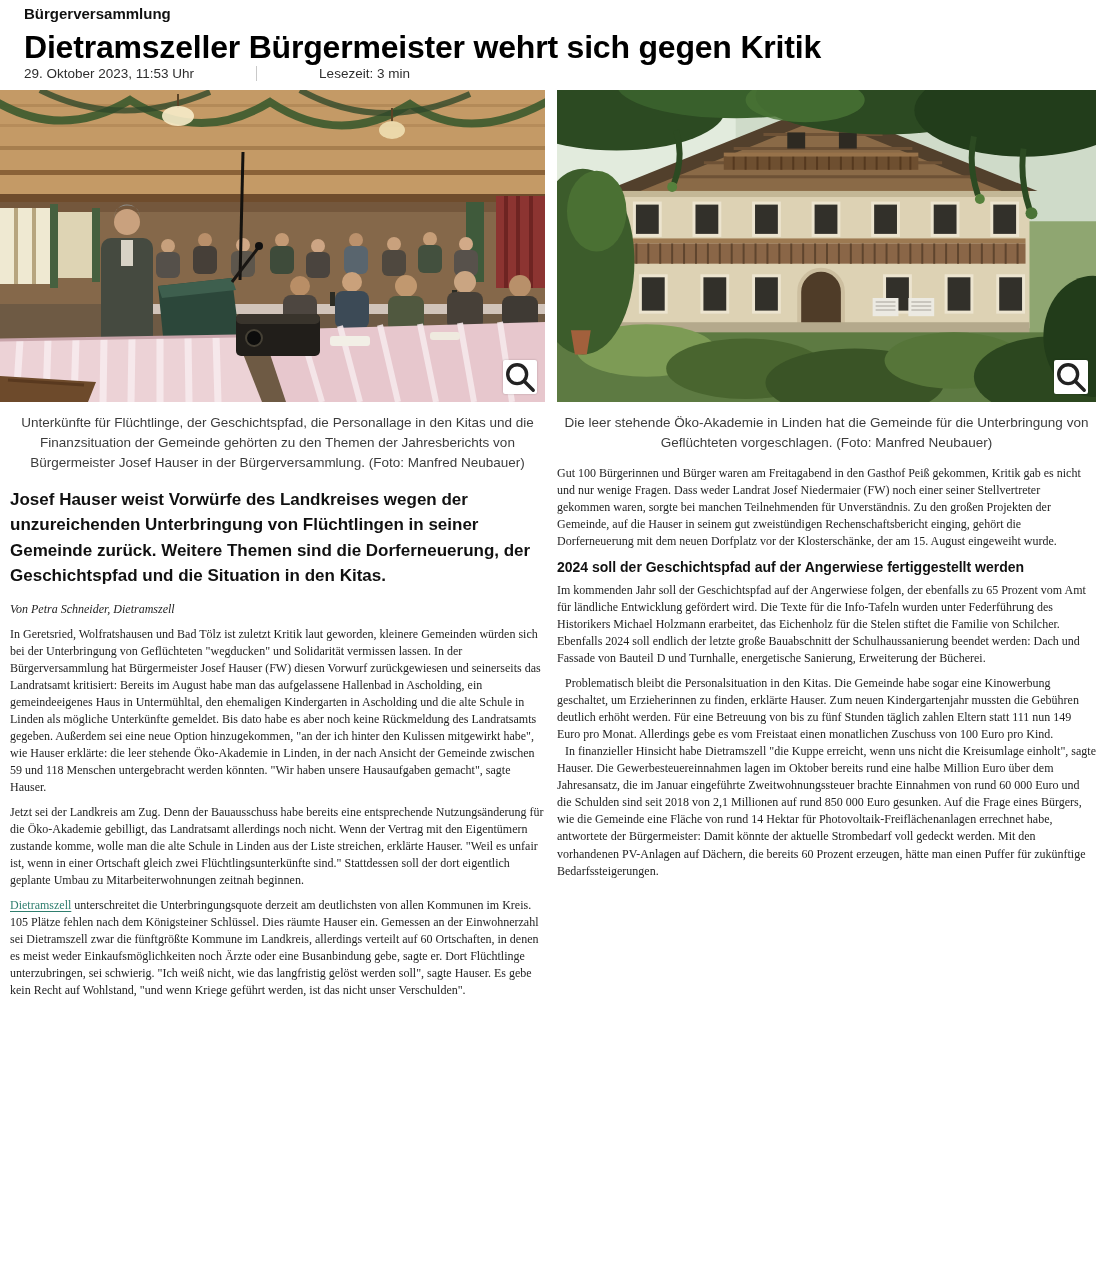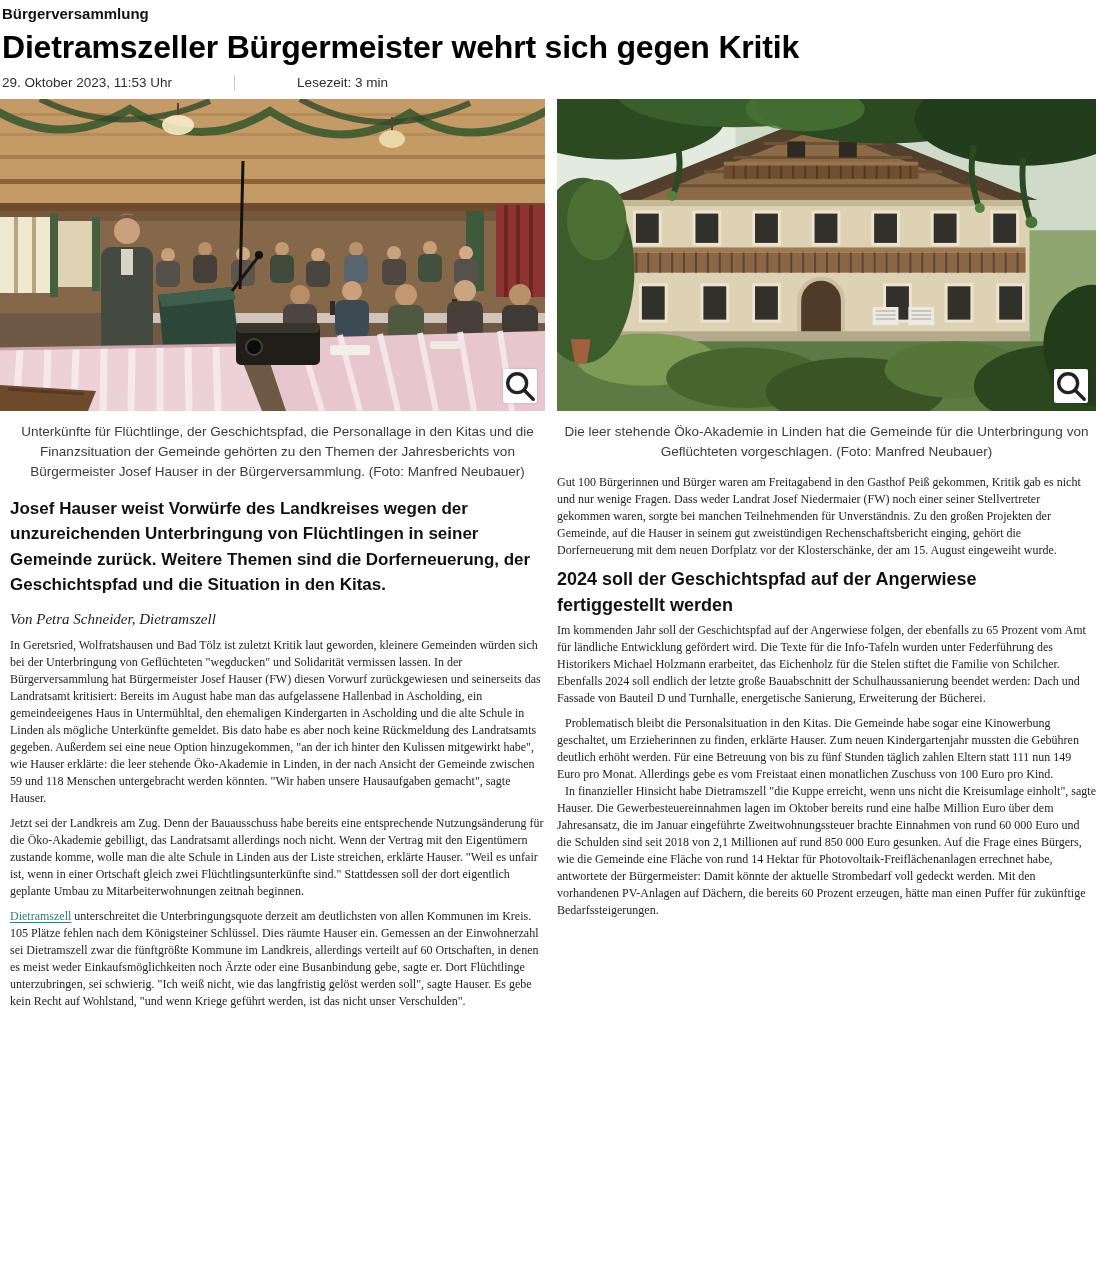--- a/index.html
+++ b/index.html
@@ -3,56 +3,56 @@
 <meta charset="utf-8">
 <style>
   * { box-sizing: border-box; }
   html, body { margin: 0; padding: 0; }
   body {
     width: 1100px; height: 1282px; overflow: hidden;
     background: #ffffff;
     font-family: "Liberation Sans", sans-serif;
     color: #1a1a1a;
   }
-  .header { padding: 5px 10px 0 2px; }
+  .header { padding: 5px 10px 0 24px; }
   .kicker { font-size: 15px; font-weight: bold; color: #111; }
   h1.headline {
     font-size: 32px; font-weight: bold; color: #000000;
     margin: 7px 0 0 0; letter-spacing: -0.2px; line-height: 1.15;
   }
-  .meta { display: flex; align-items: center; margin-top: 9px; font-size: 13.5px; color: #2e2e2e; gap: 48px; }
+  .meta { display: flex; align-items: center; font-size: 13.5px; color: #2e2e2e; gap: 48px; }
   .meta-sep { width: 1px; height: 15px; background: #c9c9c9; margin: 0 14px; }
 
   .columns { display: flex; gap: 12px; margin-top: 9px; }
   .col-left  { width: 545px; }
   .col-right { width: 543px; padding-right: 4px; }
 
   figure.photo { position: relative; margin: 0; height: 312px; overflow: hidden; background: #777; }
   figure.photo svg { display: block; width: 100%; height: 100%; }
   .zoom-btn {
     position: absolute; right: 8px; bottom: 8px; width: 34px; height: 34px;
     background: #fff; border: none; border-radius: 2px; padding: 0;
     display: flex; align-items: center; justify-content: center; cursor: pointer;
     box-shadow: 0 0 2px rgba(0,0,0,.25);
   }
   .caption { font-size: 13.5px; line-height: 1.5; color: #3c3c3c; margin: 11px 0 0 0; text-align: center; }
   .col-left .textwrap { padding-left: 10px; }
 
   .lead { font-size: 17px; line-height: 1.5; font-weight: bold; color: #111; margin: 13px 0 0 0; }
   .byline {
     font-family: "Liberation Serif", serif; font-style: italic;
-    font-size: 15px; color: #222; margin: 13px 0 9px 0;
+    font-size: 12px; color: #222; margin: 13px 0 9px 0;
   }
   .bodytext p {
     font-family: "Liberation Serif", serif;
     font-size: 12px; line-height: 1.42; color: #232323;
     margin: 0 0 8px 0;
   }
   .bodytext p.cont { margin: 0; text-indent: 8px; }
-  h2.subhead { font-size: 18px; line-height: 1.4; color: #111; margin: 4px 9px 4px 0; font-family: "Liberation Sans", sans-serif; }
+  h2.subhead { font-size: 14px; line-height: 1.4; color: #111; margin: 4px 9px 4px 0; font-family: "Liberation Sans", sans-serif; }
   a.article-link { color: #2f7e6e; text-decoration: underline; text-underline-offset: 2px; text-decoration-thickness: 1px; cursor: pointer; }
 </style>
 </head>
 <body>
 
 <div class="header">
   <div class="kicker">Bürgerversammlung</div>
   <h1 class="headline">Dietramszeller Bürgermeister wehrt sich gegen Kritik</h1>
   <div class="meta">
     <span>29. Oktober 2023, 11:53 Uhr</span>

